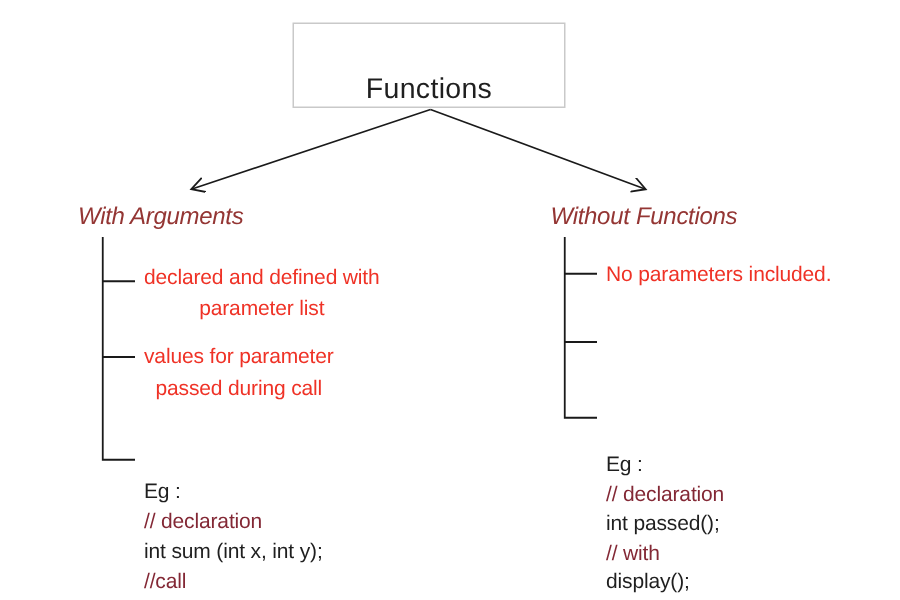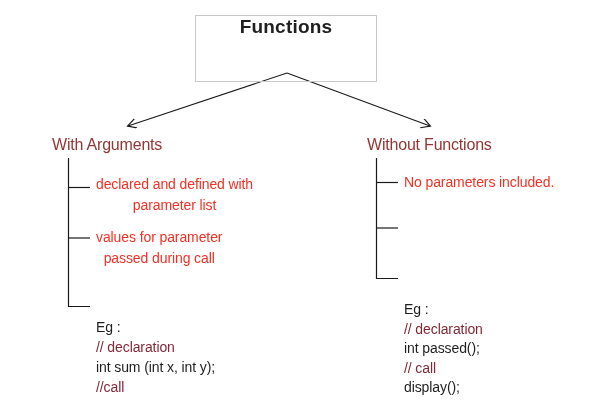--- a/index.html
+++ b/index.html
@@ -15,34 +15,34 @@
   .stage{
     position:relative;
     width:600px;height:400px;
     background:var(--bg);
     font-family:"Liberation Sans", sans-serif;
     overflow:hidden;
   }
   .lines{position:absolute;left:0;top:0;width:600px;height:400px;}
   .root-box{
     position:absolute;
-    left:195px;top:15px;width:182px;height:67px;
+    left:195px;top:15px;width:182px;height:57px;
     border:1px solid var(--box-border);
-    display:flex;align-items:flex-start;justify-content:center;
+    display:flex;align-items:flex-end;justify-content:center;
     box-sizing:border-box;
-    font-weight:bold;
   }
   .root-box .title{
     font-size:19px;color:var(--code-text);letter-spacing:.2px;
   }
   .branch-heading{
     position:absolute;
     font-size:16px;color:var(--heading);
     letter-spacing:-0.2px;
     white-space:nowrap;
+    font-style:italic;
   }
   .item{
     position:absolute;
     font-size:14px;color:var(--item-red);
     line-height:21px;letter-spacing:-0.1px;
     white-space:nowrap;
     text-align:center;
   }
   .item.rt{line-height:22px;}
   .example{
@@ -105,17 +105,17 @@
 
   <div class="item rt" style="left:404px;top:171px">
     <div>No parameters included.</div>
   </div>
 
 
   <div class="example rt" style="left:404px;top:268px">
     <div>Eg :</div>
     <div class="comment">// declaration</div>
     <div>int passed();</div>
-    <div class="comment">// call</div>
+    <div class="comment">// with</div>
     <div>display();</div>
   </div>
 
 </div>
 
 </body></html>

